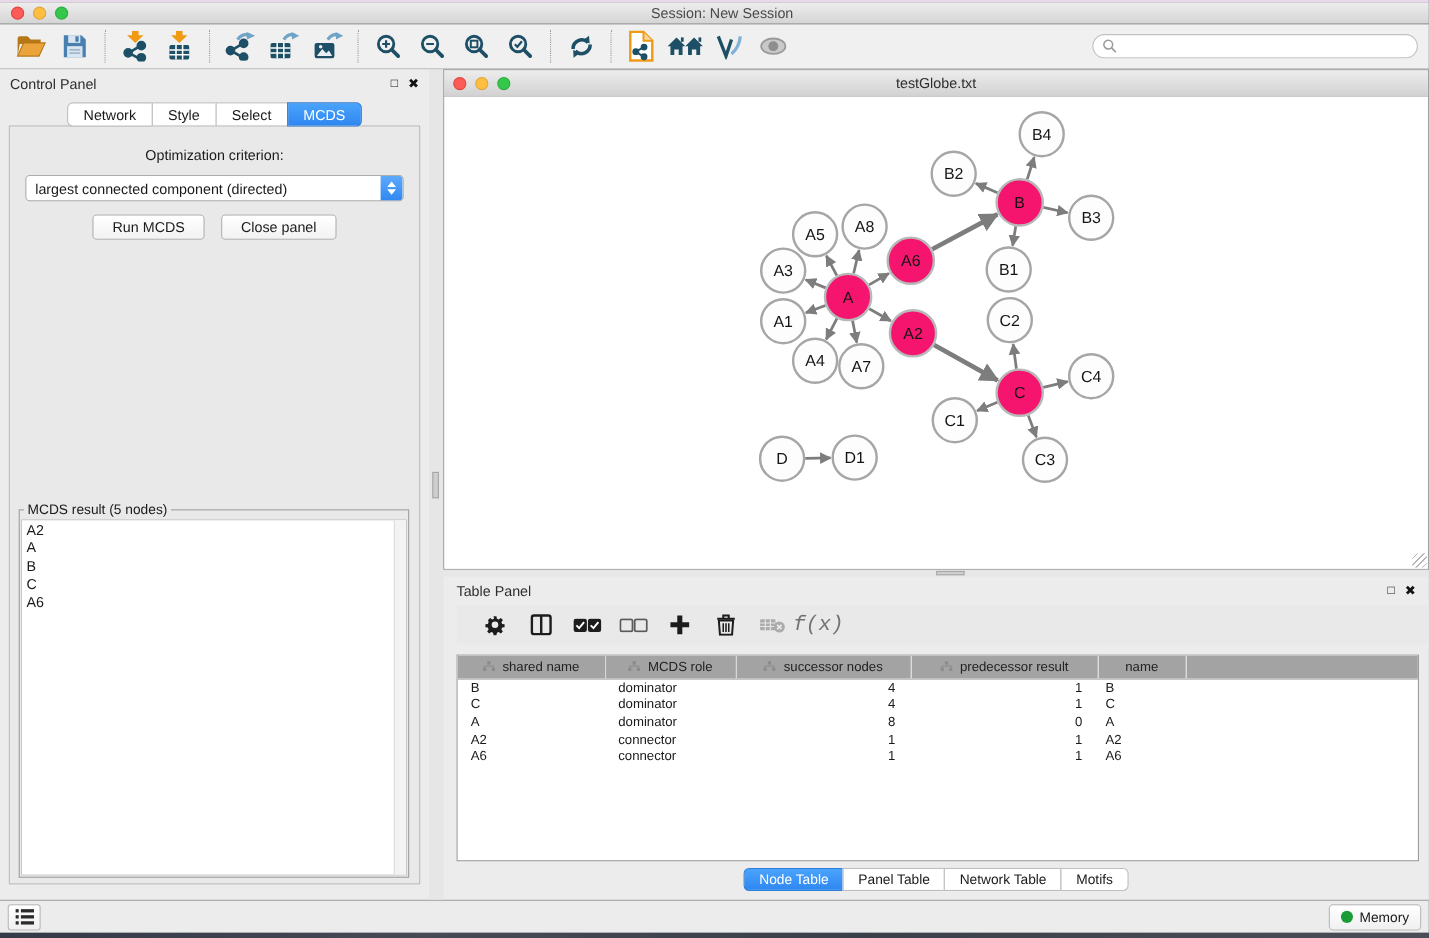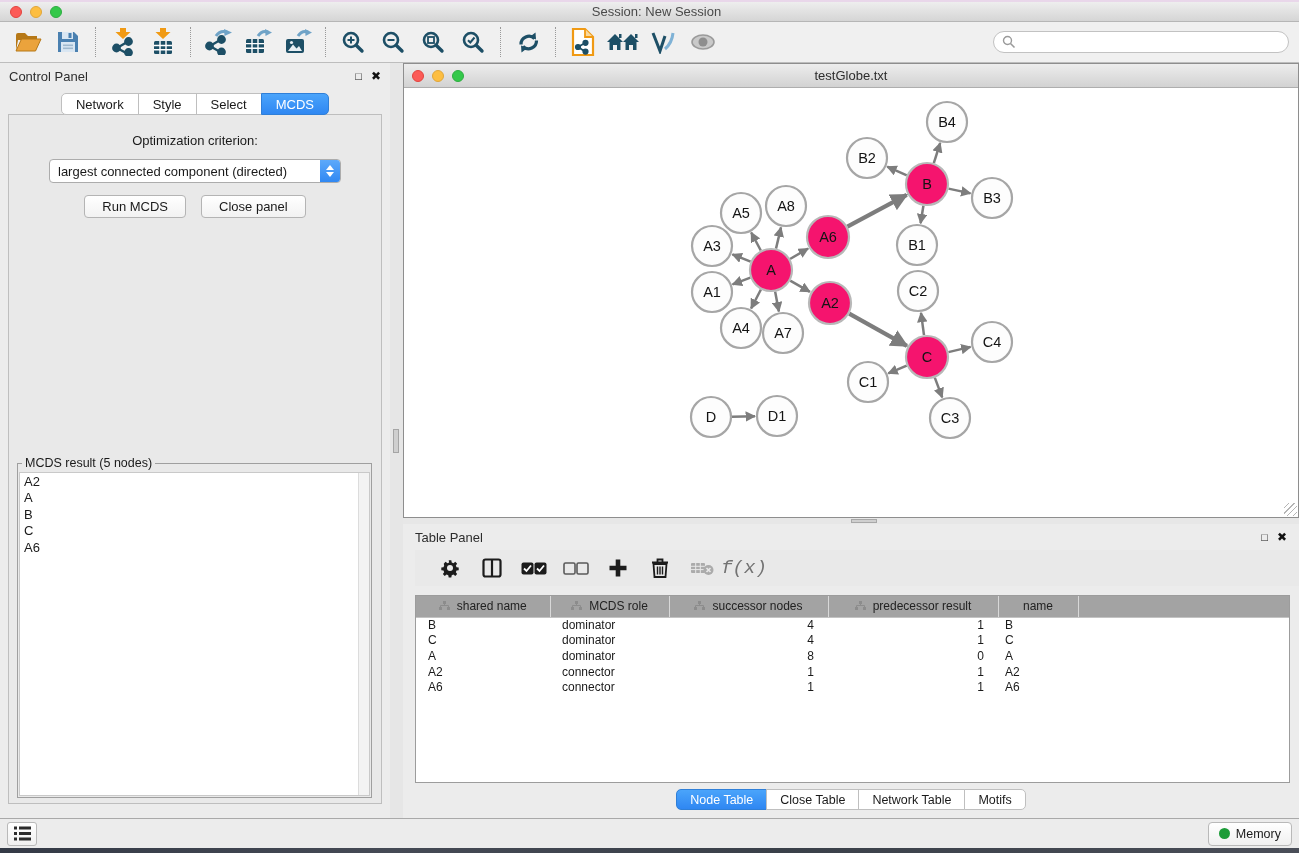--- a/index.html
+++ b/index.html
@@ -40,21 +40,21 @@
   .wb { font-size:12px; color:#111; cursor:default; line-height:1; }
   .wb.float { font-size:11px; }
   .cp-tabs { display:flex; justify-content:center; margin-top:4px; position:relative; z-index:2; flex:none; }
   .cp-tab, .seg { height:22px; background:#fff; border:1px solid #bfbfbf; display:flex; align-items:center;
             padding:0 14px; font-size:13px; margin-left:-1px; }
   .cp-tab:first-child, .seg:first-child { border-radius:5px 0 0 5px; margin-left:0; }
   .cp-tab:last-child, .seg:last-child { border-radius:0 5px 5px 0; }
   .cp-tab.sel, .seg.sel { background:linear-gradient(#4aa4fb,#2f87f2); border-color:#2f7fd8; color:#fff; }
   .cp-content { flex:1; margin:-1px 8px 0 8px; border:1px solid #bebebe; background:#e9e9e9; position:relative; }
   .opt-label { text-align:center; margin-top:18px; font-size:13px; }
-  .dropdown { width:292px; height:24px; margin:11px auto 0 auto; background:#fff; border:1px solid #acacac;
+  .dropdown { width:344px; height:24px; margin:11px auto 0 auto; background:#fff; border:1px solid #acacac;
               border-radius:4px; display:flex; align-items:center; overflow:hidden; }
   .dropdown .dval { flex:1; padding-left:8px; font-size:13px; white-space:nowrap; }
   .dropdown .dstep { width:20px; height:24px; background:linear-gradient(#5fabfb,#2f87f2); border-radius:0 4px 4px 0;
                      display:flex; flex-direction:column; align-items:center; justify-content:center; gap:2px; }
   .arr-up { width:0; height:0; border-left:4px solid transparent; border-right:4px solid transparent; border-bottom:5px solid #fff; }
   .arr-dn { width:0; height:0; border-left:4px solid transparent; border-right:4px solid transparent; border-top:5px solid #fff; }
   .btn-row { display:flex; justify-content:center; gap:15px; margin-top:12px; }
   .btn { height:23px; padding:0 17px; background:linear-gradient(#ffffff,#f2f2f2); border:1px solid #b4b4b4;
          border-radius:4px; font-size:13px; display:flex; align-items:center; font-family:"Liberation Sans",sans-serif; }
   fieldset.mcds { position:absolute; left:8px; right:9px; bottom:5px; height:342px;
@@ -611,21 +611,21 @@
                   <td class="al-right">1</td>
                   <td class="al-right">1</td>
                   <td class="al-left name-col">A6</td>
                   <td></td>
                 </tr>
               </tbody>
             </table>
         </div>
         <div class="tp-tabbar">
             <div class="seg sel">Node Table</div>
-            <div class="seg">Close Table</div>
+            <div class="seg">Panel Table</div>
             <div class="seg">Network Table</div>
             <div class="seg">Motifs</div>
           </div>
       </div>
     </div>
   </div>
 
   <div class="statusbar">
     <div class="sbtn list">
       <svg width="17" height="15" viewBox="0 0 17 15">

